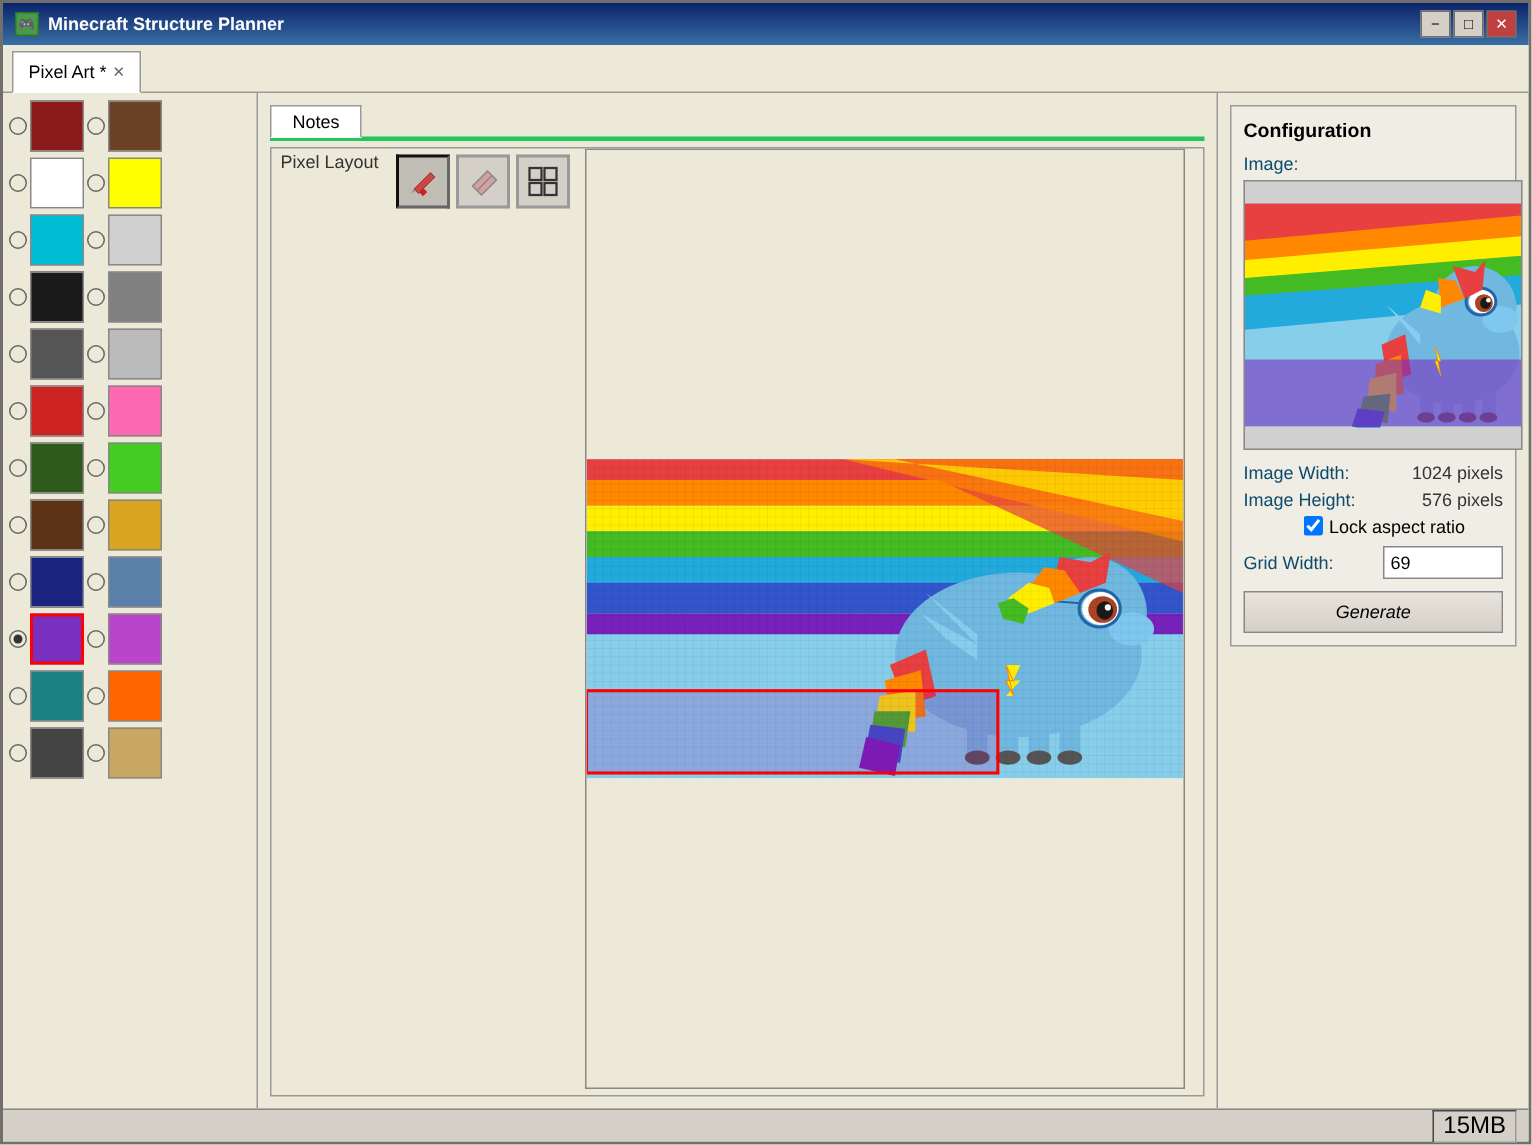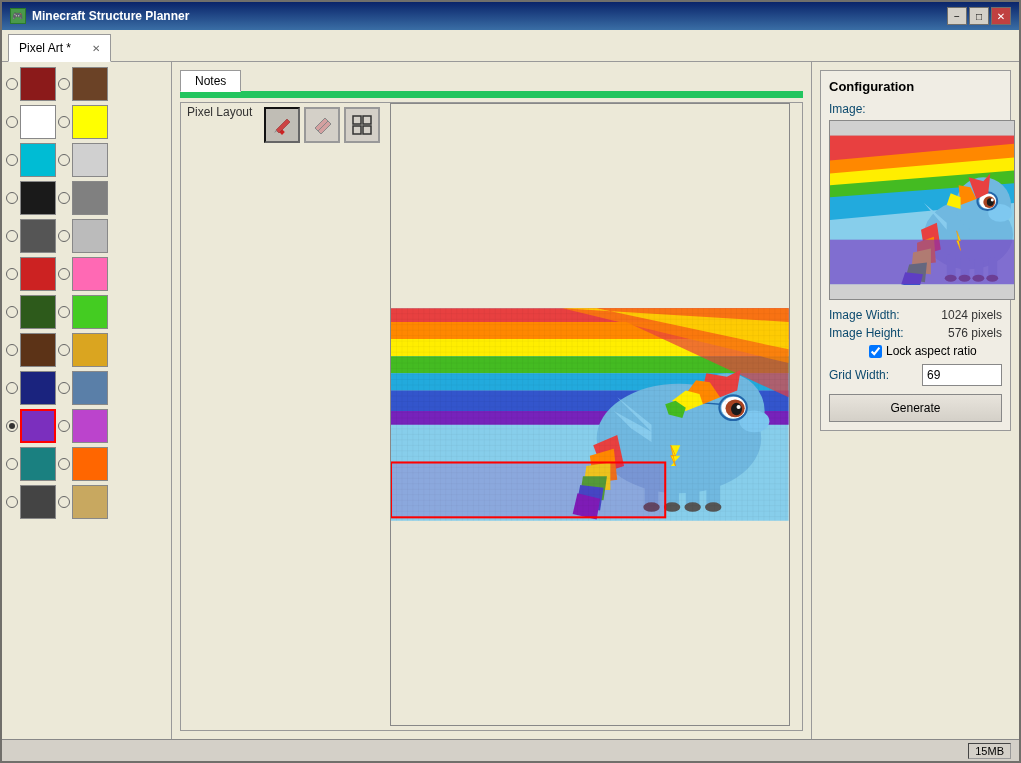--- a/index.html
+++ b/index.html
@@ -90,21 +90,21 @@
     }
     .tab {
       background: #ece9d8;
       border: 1px solid #999;
       border-bottom: none;
       padding: 2px 10px;
       font-size: 12px;
       cursor: pointer;
       display: flex;
       align-items: center;
-      gap: 21px;
+      gap: 4px;
     }
     .tab.active {
       background: white;
       border-bottom: 1px solid white;
       margin-bottom: -1px;
     }
     .tab-close {
       font-size: 10px;
       color: #666;
     }
@@ -160,21 +160,21 @@
     }
     .notes-panel {
       flex: 1;
       display: flex;
       flex-direction: column;
       padding: 8px;
       overflow: hidden;
     }
     .notes-tab-bar {
       display: flex;
-      border-bottom: 7px solid #22c55e;
+      border-bottom: 3px solid #22c55e;
       margin-bottom: 4px;
     }
     .notes-tab {
       background: #ece9d8;
       border: 1px solid #999;
       border-bottom: none;
       padding: 3px 14px;
       font-size: 12px;
       cursor: pointer;
     }
@@ -271,51 +271,52 @@
     }
     .config-label {
       color: #0c4a6e;
     }
     .config-value {
       font-weight: normal;
       color: #333;
     }
     .checkbox-row {
       display: flex;
-      align-items: flex-end;
+      align-items: flex-start;
       gap: 4px;
       margin-bottom: 6px;
       padding-left: 40px;
     }
     .config-input {
       width: 80px;
       height: 22px;
       border: 1px solid #888;
       background: white;
       padding: 2px 4px;
       font-size: 12px;
     }
     .generate-btn {
       width: 100%;
       height: 28px;
       background: linear-gradient(to bottom, #e8e4dc, #d4d0c8);
       border: 1px solid #888;
       cursor: pointer;
       font-size: 12px;
       margin-top: 4px;
+      font-style: italic;
     }
     .status-bar {
       height: 22px;
       background: #d4d0c8;
       border-top: 1px solid #888;
       display: flex;
       align-items: center;
       justify-content: flex-end;
       padding: 0 8px;
-      font-size: 11px;
+      font-size: 16px;
     }
     .status-item {
       border: 1px inset #999;
       padding: 1px 6px;
       background: #d4d0c8;
     }
 
     
     .swatch-darkred { background: #8b1a1a; }
     .swatch-brown { background: #6b4226; }

